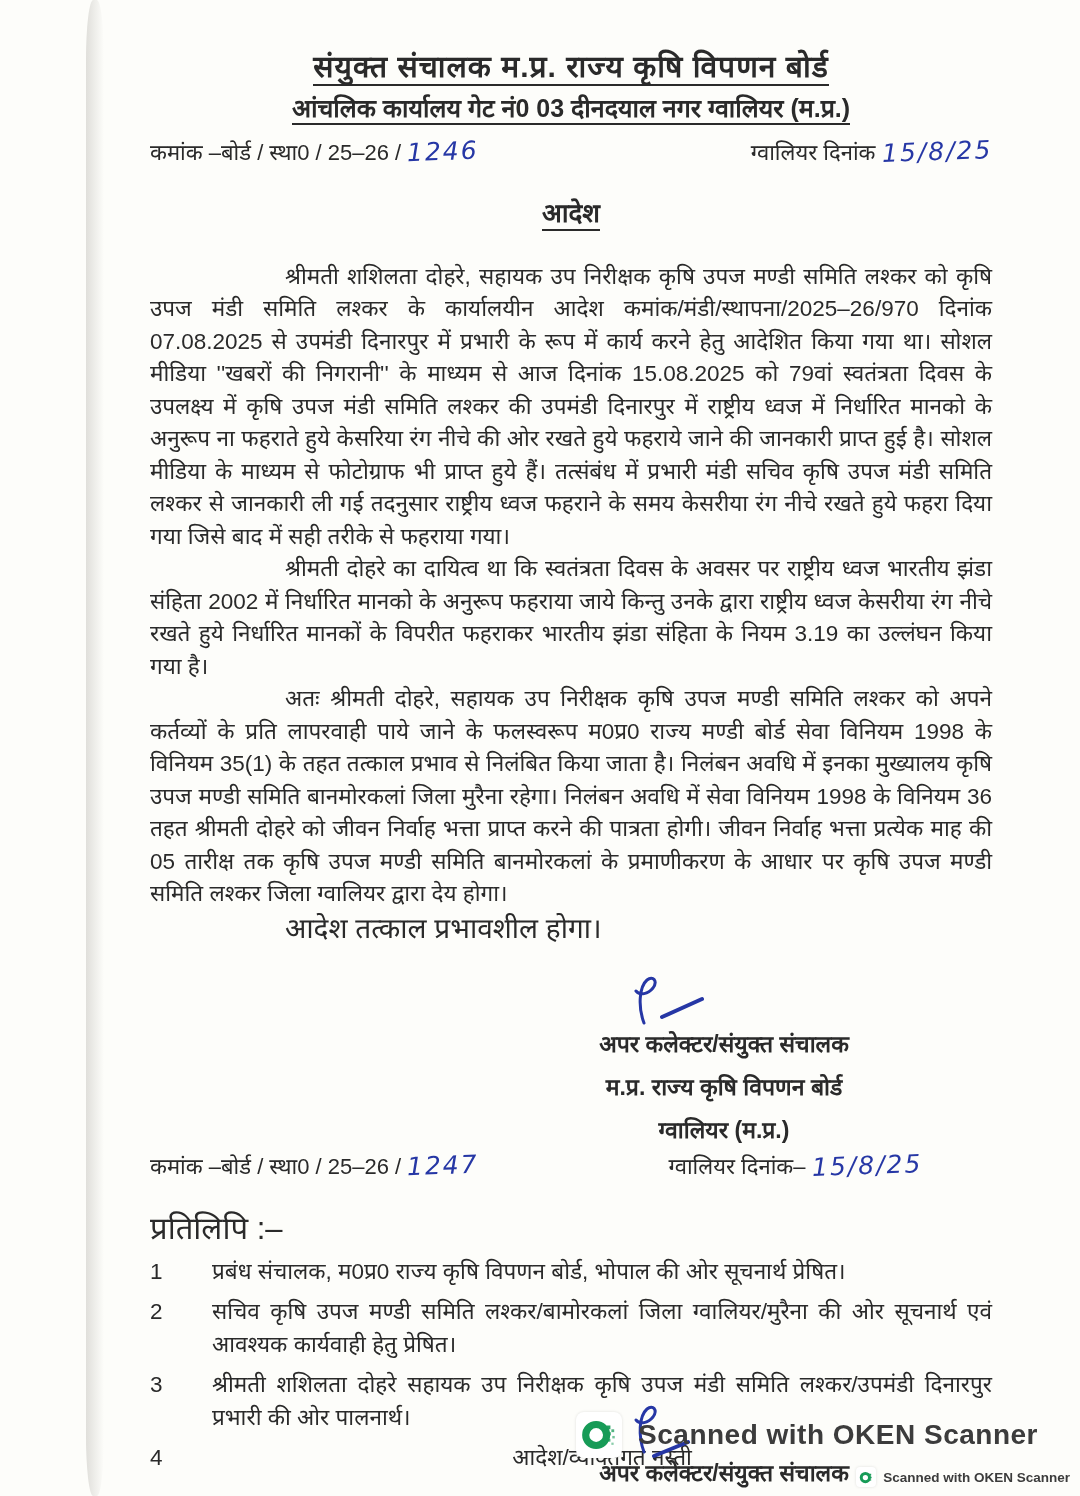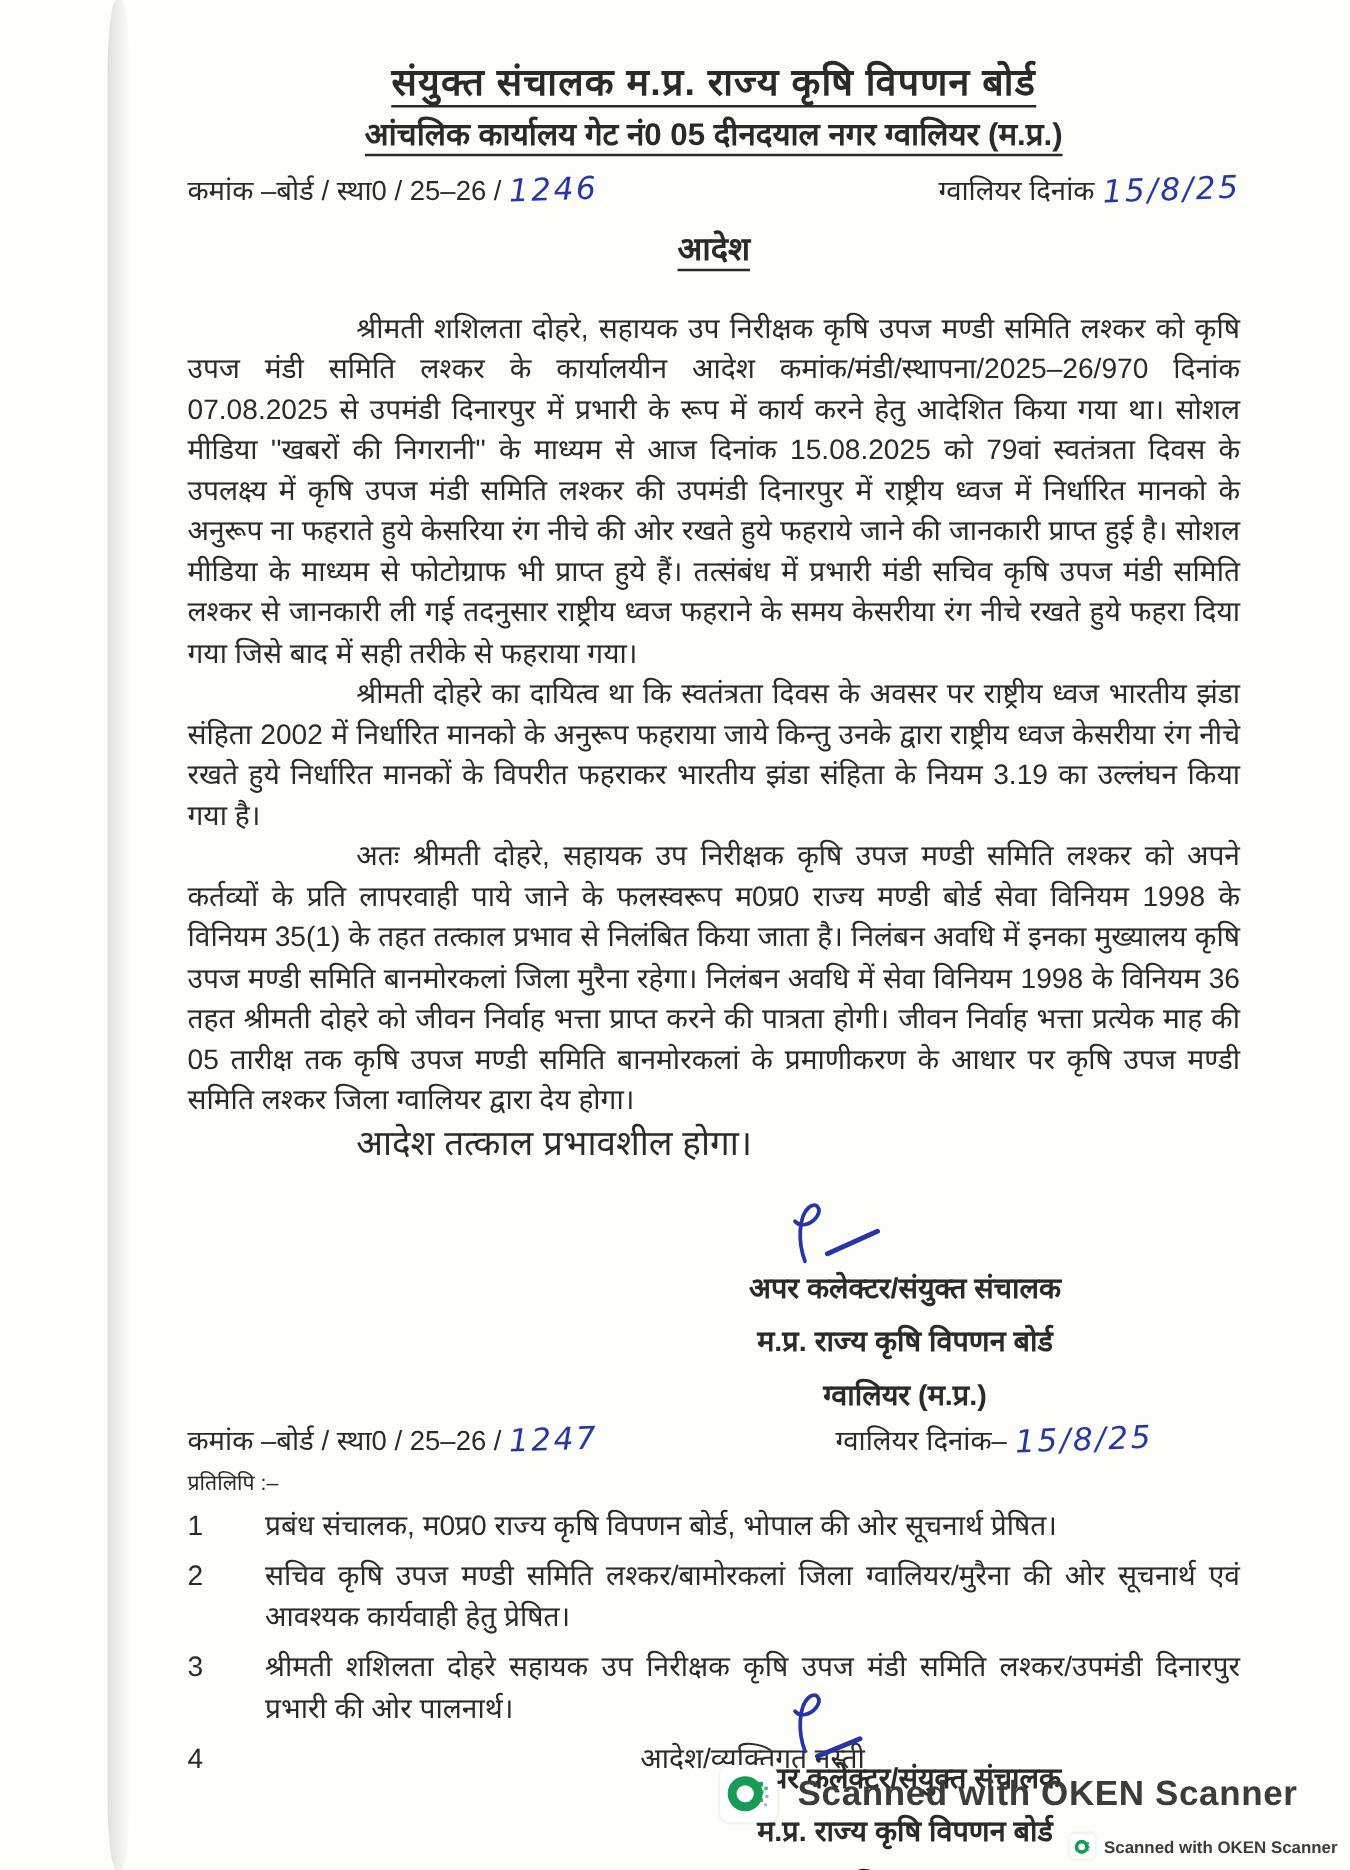--- a/index.html
+++ b/index.html
@@ -25,35 +25,35 @@
   .u{border-bottom:2px solid #2a2a2a;padding-bottom:1px;}
   .title{font-size:30px;font-weight:bold;letter-spacing:1px;line-height:1.25;}
   .subtitle{font-size:25px;font-weight:bold;margin-top:7px;line-height:1.25;}
   .email{font-size:27px;font-family:"Liberation Serif","DejaVu Serif",serif;margin-top:5px;}
   .ref-row{display:flex;justify-content:space-between;align-items:baseline;font-size:22px;margin-top:12px;}
   .hand{
     color:#2637a5;font-style:italic;font-size:25px;font-weight:500;
     letter-spacing:2px;display:inline-block;transform:rotate(-2deg);
     font-family:"DejaVu Sans",sans-serif;
   }
-  .order-heading{font-size:26px;font-weight:bold;margin-top:14px;}
+  .order-heading{font-size:26px;font-weight:bold;margin-top:28px;}
   .bodytext{
     font-size:22.5px;line-height:32.5px;text-align:justify;
     text-indent:135px;margin:0;
   }
   .bodytext.first{margin-top:31px;}
   .effect-line{font-size:28px;line-height:32.5px;padding-left:135px;margin-top:2px;}
   .sig-block{
     width:440px;margin-left:auto;margin-right:48px;text-align:center;
     font-size:23px;font-weight:bold;line-height:31px;
   }
   .sig-scribble{height:56px;position:relative;}
   .sig-scribble svg{position:absolute;left:110px;top:0;}
   .sig-sub{font-weight:bold;margin-top:12px;}
-  .copy-heading{font-size:17px;margin-top:8px;}
+  .copy-heading{font-size:31px;margin-top:26px;}
   .copy-row{display:flex;font-size:22.5px;line-height:33px;margin-top:7px;}
   .copy-num{width:62px;flex:none;}
   .copy-txt{flex:1;text-align:justify;}
   .sig-block2{margin-top:-72px;}
   .wm-large{
     position:absolute;left:0;right:42px;top:1412px;
     display:flex;justify-content:flex-end;align-items:center;gap:16px;
     color:#3c3c3c;font-size:28px;font-weight:bold;letter-spacing:0.5px;
   }
   .wm-small{
@@ -71,21 +71,21 @@
 </head>
 <body>
 
 <div class="page">
   <div class="edge-shadow"></div>
 
   <div class="content">
 
     <div class="center">
       <div class="title"><span class="u">संयुक्त संचालक म.प्र. राज्य कृषि विपणन बोर्ड</span></div>
-      <div class="subtitle"><span class="u">आंचलिक कार्यालय गेट नं0 05 दीनदयाल नगर ग्वालियर (म.प्र.)</span></div>
+      <div class="subtitle"><span class="u">आंचलिक कार्यालय गेट नं0 03 दीनदयाल नगर ग्वालियर (म.प्र.)</span></div>
     </div>
 
     <div class="ref-row">
       <span>
         <span>कमांक –बोर्ड / स्था0 / 25–26 /</span>
         <span class="hand">1246</span>
       </span>
       <span>
         <span>ग्वालियर दिनांक</span>
         <span class="hand">15/8/25</span>

